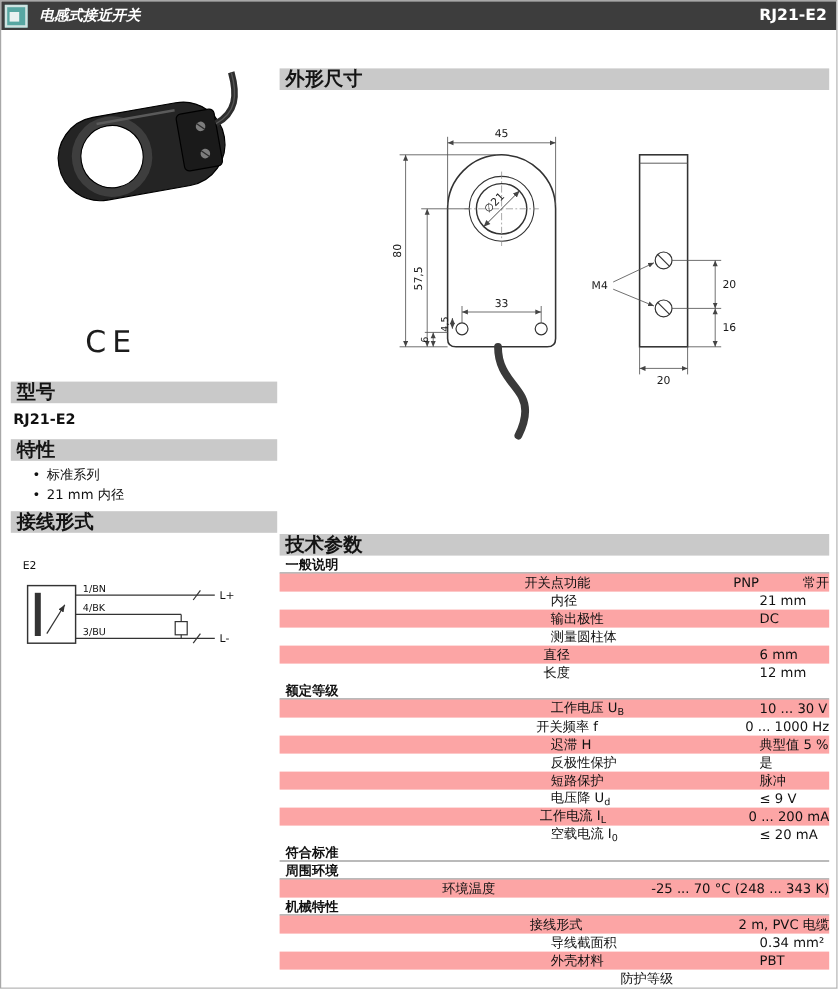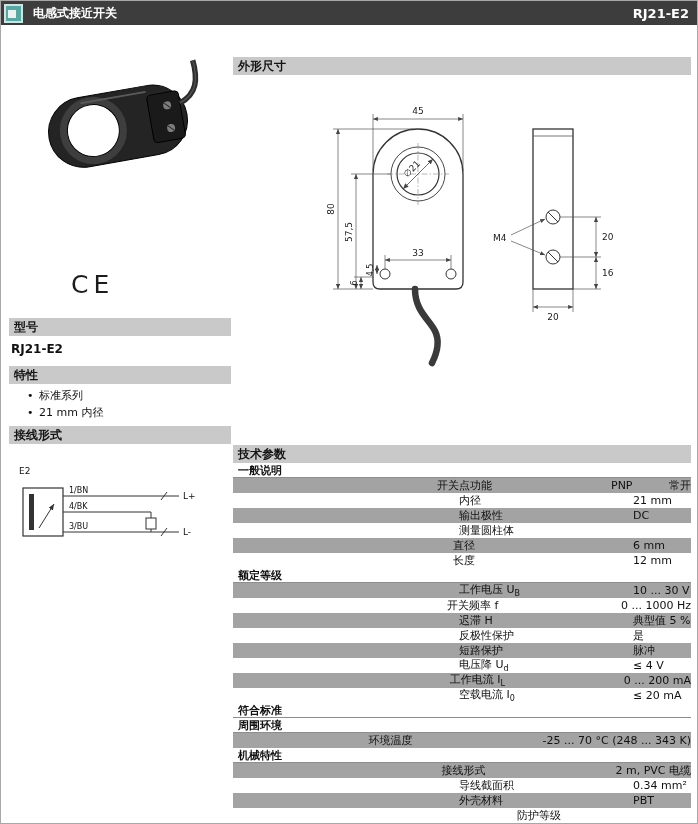--- a/index.html
+++ b/index.html
@@ -5,24 +5,24 @@
   * { box-sizing: border-box; margin: 0; padding: 0; }
   html,body { background:#e9e9e9; font-family:"DejaVu Sans","Liberation Sans",sans-serif; }
   .page { position:relative; width:698px; height:824px; background:#ffffff;
           border:1px solid #a8a8a8; margin:0 auto; overflow:hidden; }
 
   
   .topbar { position:absolute; top:0; left:0; right:0; height:24px; background:#3d3d3d;
             display:flex; align-items:center; padding:0 8px 0 3px; }
   .app-icon { width:19px; height:19px; background:#57a7a2; border:2px solid #cfe3e1; position:relative; flex:0 0 auto; }
   .app-icon::after { content:""; position:absolute; left:2px; top:4px; width:8px; height:8px; background:#e9f2f1; }
-  .topbar-title { color:#ffffff; font-size:12px; font-weight:bold; margin-left:10px; }
+  .topbar-title { color:#ffffff; font-size:12px; font-weight:bold; margin-left:10px;font-style:italic; }
   .topbar-model { color:#ffffff; font-size:13px; font-weight:bold; margin-left:auto; }
 
-  .section-bar { background:#c9c9c9; color:#141414; font-size:12px; font-weight:bold;
+  .section-bar { background:#c9c9c9; color:#141414; font-size:16px; font-weight:bold;
                  height:18px; line-height:14px; padding:2px 5px; }
 
   
   .left-col { position:absolute; left:8px; top:30px; width:222px; }
   .photo { height:225px; padding:25px 0 0 24px; }
   .ce-row { height:58px; padding:14px 0 0 62px; }
   .ce-mark { font-size:25px; letter-spacing:5px; color:#1c1c1c; }
   .model-bar { margin-top:4px; }
   .model-value { height:30px; padding:6px 2px 0 2px; font-size:12px; font-weight:bold; color:#111; }
   .feature-list { height:42px; padding:3px 0 0 2px; list-style:none;margin-left:16px; }
@@ -31,21 +31,21 @@
   .wiring-wrap { padding:16px 0 0 4px; }
 
   
   .right-col { position:absolute; left:232px; top:56px; width:458px; }
   .drawing-area { height:346px; background:#ffffff; }
   .drawing-area svg { margin:24px 0 0 10px; display:block; }
 
   
   .specs-table { width:458px; }
   .spec-row { display:flex; align-items:center; height:15px; font-size:11px; color:#111;justify-content:flex-end; }
-  .spec-row.striped { background:#a3a3a3; }
+  .spec-row.striped { background:#fca5a5; }
   .spec-row.group { font-weight:bold; border-bottom:1px solid #8d8d8d; }
   .spec-label { width:188px; padding-left:14px; white-space:nowrap; overflow:hidden; flex:0 0 auto; }
   .spec-label.lvl2 { padding-left:8px; }
   .spec-row.group .spec-label { width:100%; padding-left:5px; }
   .spec-vals { white-space:nowrap; }
   .spec-vals .v { display:inline-block; min-width:58px; }
   sub { font-size:8px; }
 
   
   text { font-family:"DejaVu Sans","Liberation Sans",sans-serif; }
@@ -263,21 +263,21 @@
         <div class="spec-row">
           <div class="spec-label">反极性保护</div>
           <div class="spec-vals"><span class="v">是</span></div>
         </div>
         <div class="spec-row striped">
           <div class="spec-label">短路保护</div>
           <div class="spec-vals"><span class="v">脉冲</span></div>
         </div>
         <div class="spec-row">
           <div class="spec-label">电压降&nbsp;U<sub>d</sub></div>
-          <div class="spec-vals"><span class="v">≤ 4 V</span></div>
+          <div class="spec-vals"><span class="v">≤ 9 V</span></div>
         </div>
         <div class="spec-row striped">
           <div class="spec-label">工作电流&nbsp;I<sub>L</sub></div>
           <div class="spec-vals"><span class="v">0 ... 200 mA</span></div>
         </div>
         <div class="spec-row">
           <div class="spec-label">空载电流&nbsp;I<sub>0</sub></div>
           <div class="spec-vals"><span class="v">≤ 20 mA</span></div>
         </div>
         <div class="spec-row group">

